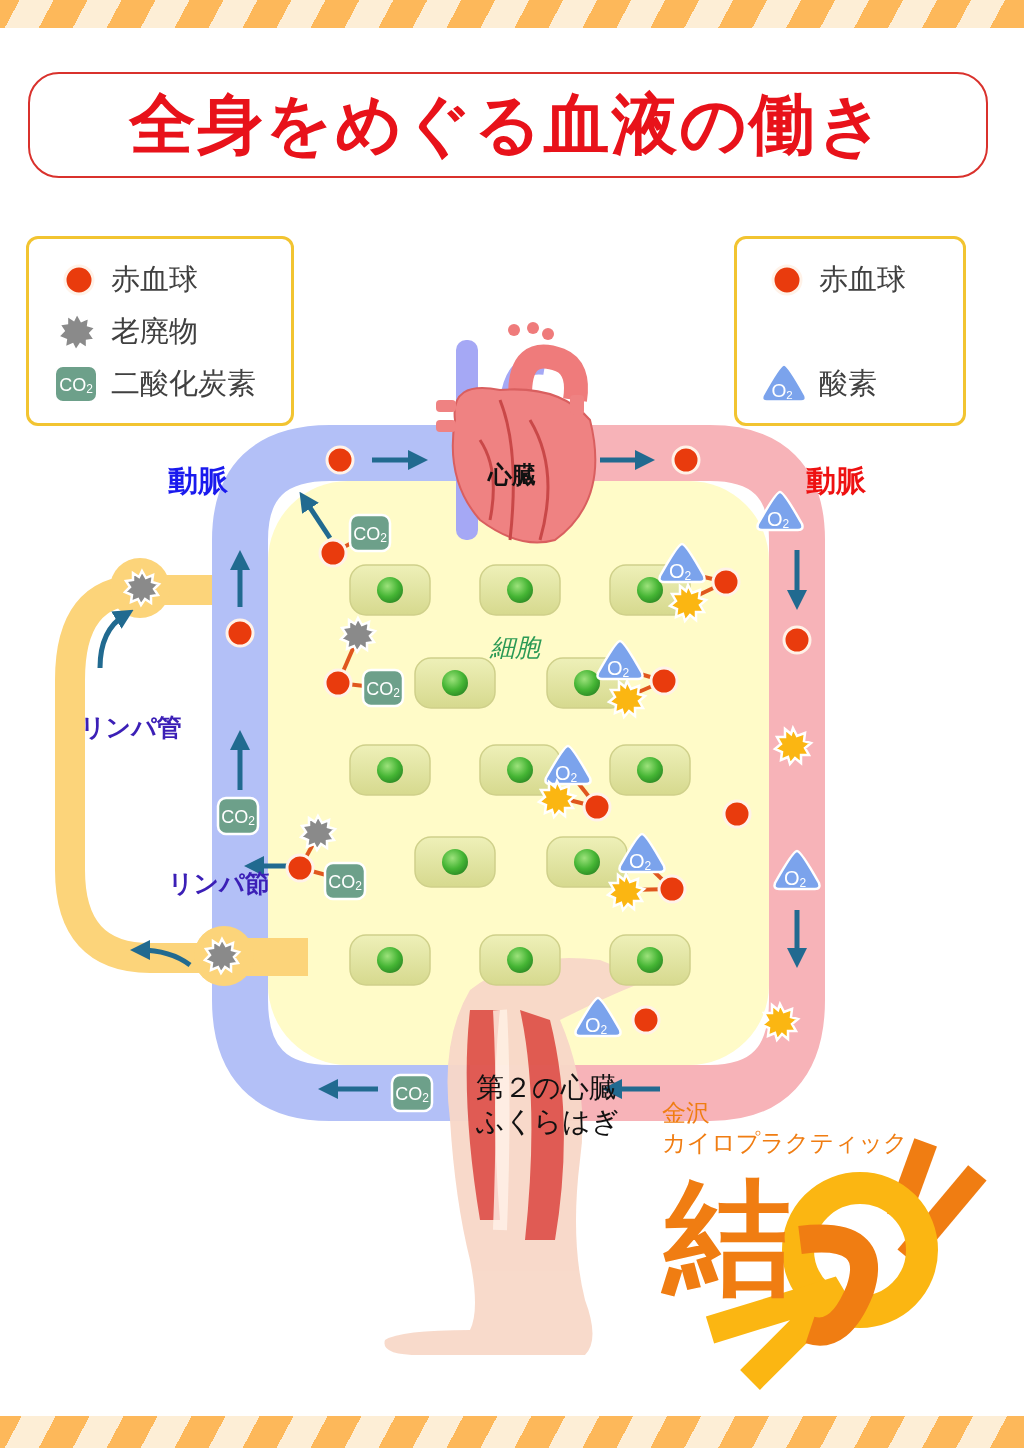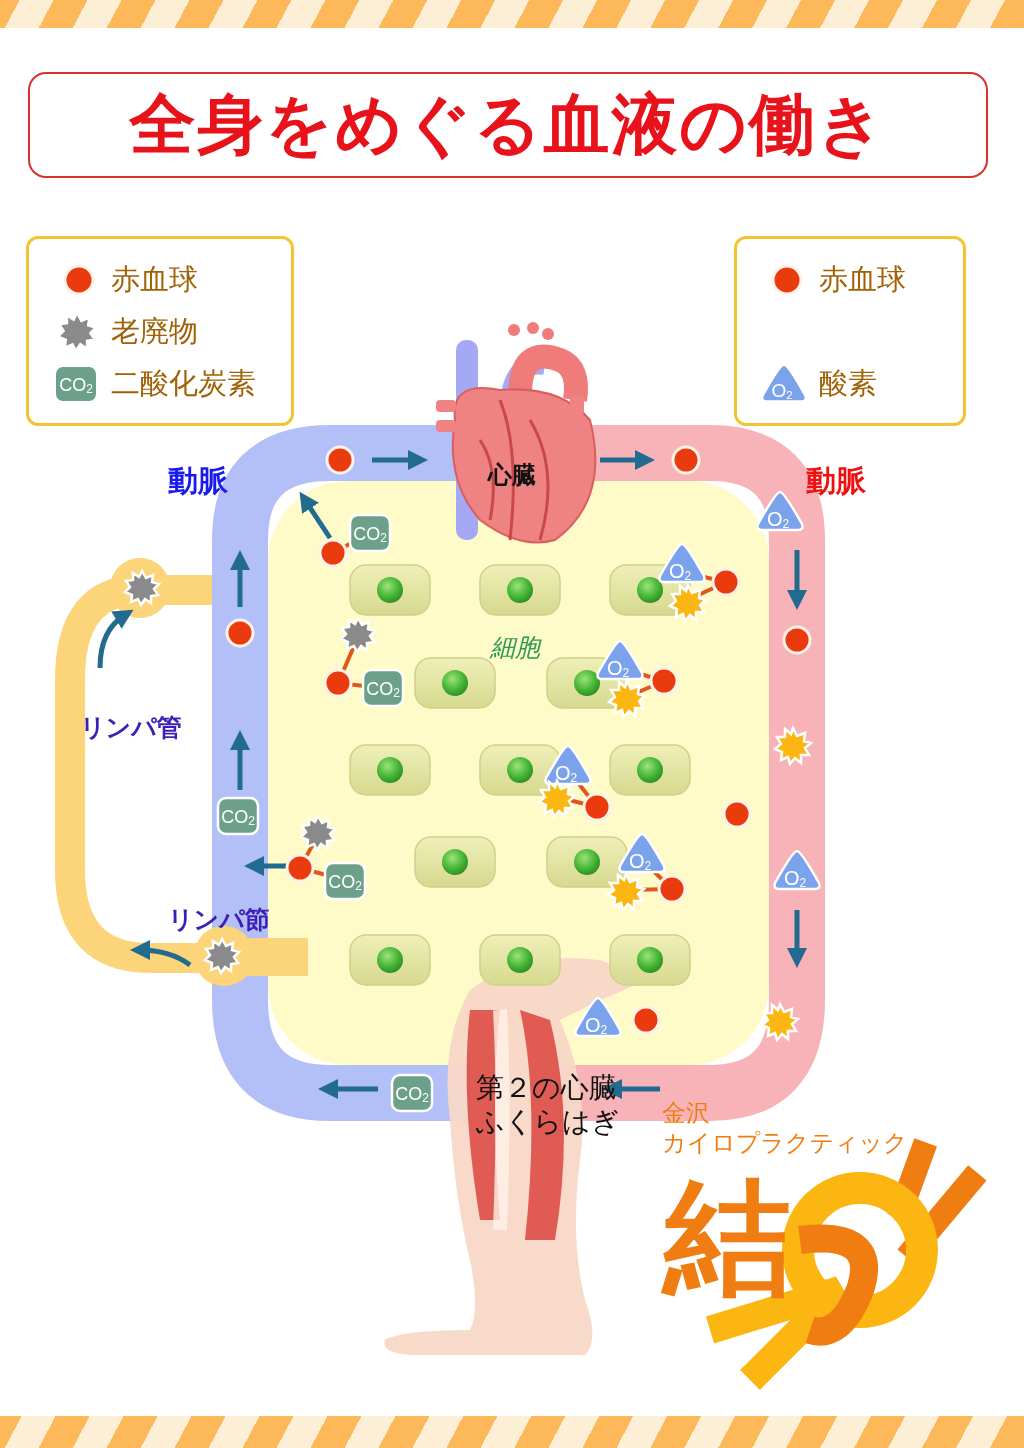--- a/index.html
+++ b/index.html
@@ -9,36 +9,36 @@
     font-family: "DejaVu Sans", "Liberation Sans", sans-serif;
   }
   .stripe {
     position: absolute; left: 0; width: 1024px; height: 28px;
     background: repeating-linear-gradient(-62deg, #fdb85a 0 30px, #fdeed6 30px 60px);
   }
   .stripe.top { top: 0; }
   .stripe.bottom { top: 1416px; height: 32px; }
   .title-box {
     position: absolute; left: 28px; top: 72px; width: 956px; height: 102px;
-    border: 2px solid #d9312c; border-radius: 18px; background: #fff;
+    border: 2px solid #d9312c; border-radius: 31px; background: #fff;
     display: flex; align-items: center; justify-content: center;
   }
   .title-text {
     color: #e8121a; font-size: 66px; font-weight: bold; letter-spacing: 2px;
   }
   .legend {
     position: absolute; border: 3px solid #f2c431; border-radius: 12px; background: #fff;
   }
   .legend.left { left: 26px; top: 236px; width: 262px; height: 184px; }
   .legend.right { left: 734px; top: 236px; width: 226px; height: 184px; }
   .legend-item {
     position: absolute; left: 20px; height: 50px; display: flex; align-items: center;
   }
   .legend-item .icon { width: 50px; height: 50px; position: relative; display: flex; align-items: center; justify-content: flex-end; }
-  .legend-item .lbl { font-size: 29px; color: #a16207; margin-left: 12px; }
+  .legend-item .lbl { font-size: 29px; color: #404040; margin-left: 12px; }
   .diagram { position: absolute; left: 0; top: 0; width: 1024px; height: 1448px; }
   .label-abs { position: absolute; font-weight: bold; white-space: nowrap; margin-top: 13px; }
   .vessel-label { font-size: 30px; }
   .lymph-label { font-size: 25px; color: #3b1fb6; }
   .cell-label { font-size: 25px; color: #2b9a55; font-style: italic; }
   .heart-label { font-size: 24px; color: #111; font-weight: bold; }
   .calf-label { font-size: 28px; color: #111; font-weight: normal; line-height: 34px; text-align: left; }
   .brand-small { position: absolute; color: #f07d12; font-size: 24px; line-height: 30px; }
 </style>
 </head>
@@ -259,21 +259,21 @@
       </span>
     <span class="lbl">酸素</span>
   </div>
 </div>
 
 <div class="label-abs vessel-label" style="left:168px; top:448px; color:#1a1aee;">動脈</div>
 <div class="label-abs vessel-label" style="left:806px; top:448px; color:#ee1111;">動脈</div>
 <div class="label-abs heart-label" style="left:488px; top:446px;">心臓</div>
 <div class="label-abs cell-label" style="left:490px; top:618px; font-weight:normal;">細胞</div>
 <div class="label-abs lymph-label" style="left:80px; top:698px;">リンパ管</div>
-<div class="label-abs lymph-label" style="left:168px; top:890px;">リンパ節</div>
+<div class="label-abs lymph-label" style="left:168px; top:854px;">リンパ節</div>
 <div class="label-abs calf-label" style="left:476px; top:1058px;">
   <div>第２の心臓</div>
   <div>ふくらはぎ</div>
 </div>
 
 <div class="brand-small" style="left:662px; top:1098px;">
   <div>金沢</div>
   <div>カイロプラクティック</div>
 </div>
 <div class="label-abs" style="left:664px; top:1160px; font-size:128px; color:#f07d12; line-height:1;">結</div>

